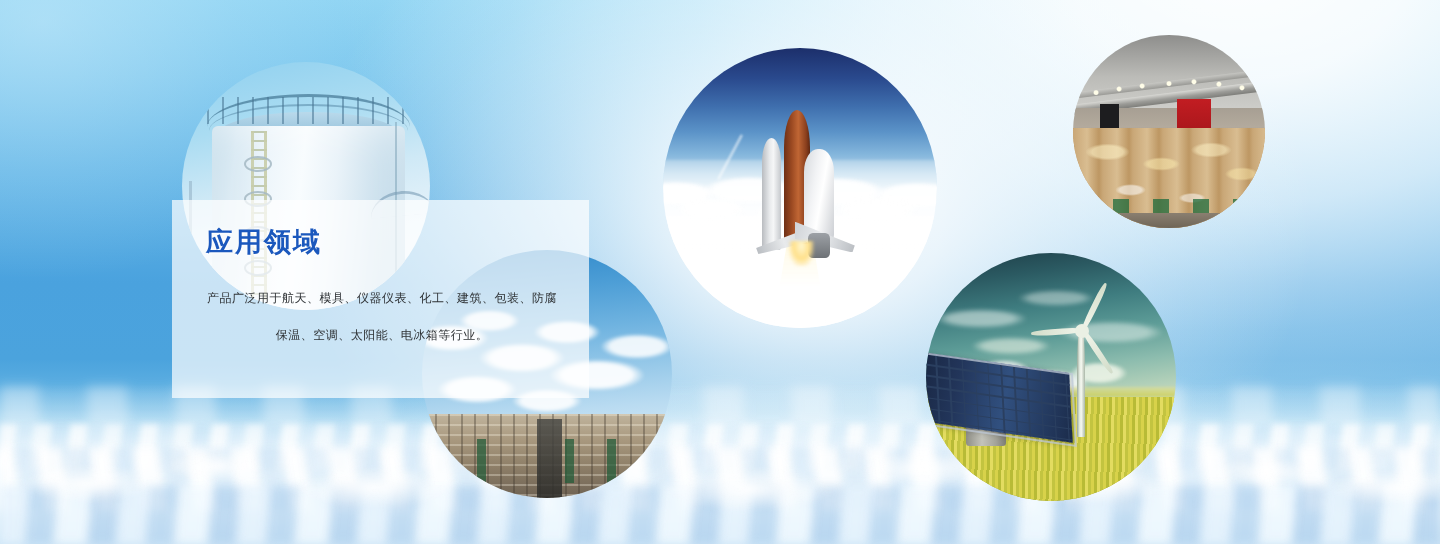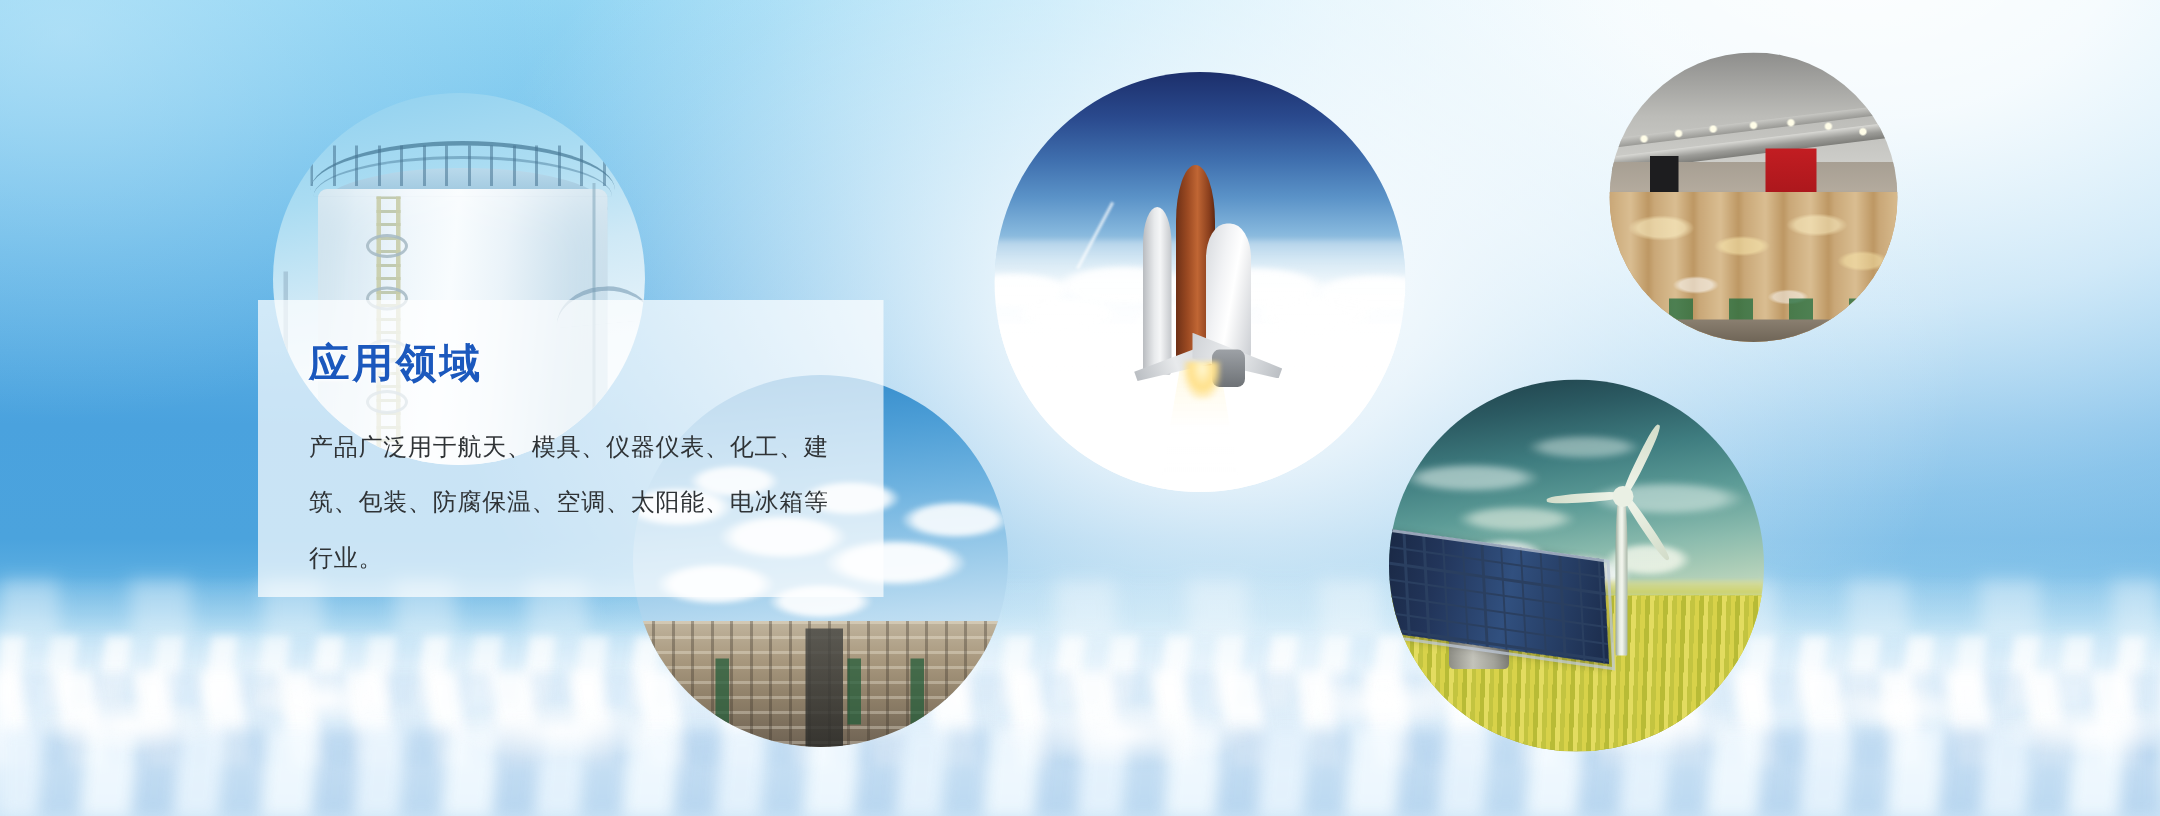--- a/index.html
+++ b/index.html
@@ -504,25 +504,26 @@
     margin:0;
     font-size:27px;
     line-height:1.1;
     font-weight:bold;
     letter-spacing:2px;
     color:#1b58bd;
     text-shadow:0 1px 2px rgba(255,255,255,.95), 0 0 5px rgba(255,255,255,.85);
   }
   .panel-desc{
     margin:22px 0 0 0;
-    font-size:16px;
+    font-size:12px;
     line-height:37px;
     letter-spacing:.5px;
     color:#2f3336;
     width:352px;
+    text-align:center;
   }
 </style>
 </head>
 <body>
 
 <div class="banner">
 
   <div class="sky-base"></div>
   <div class="sky-glow-left"></div>
   <div class="sky-glow-right"></div>

